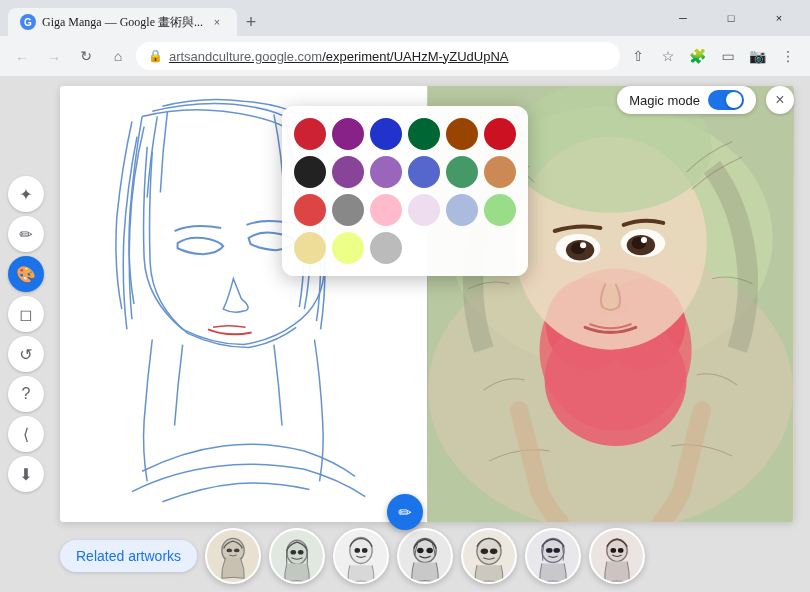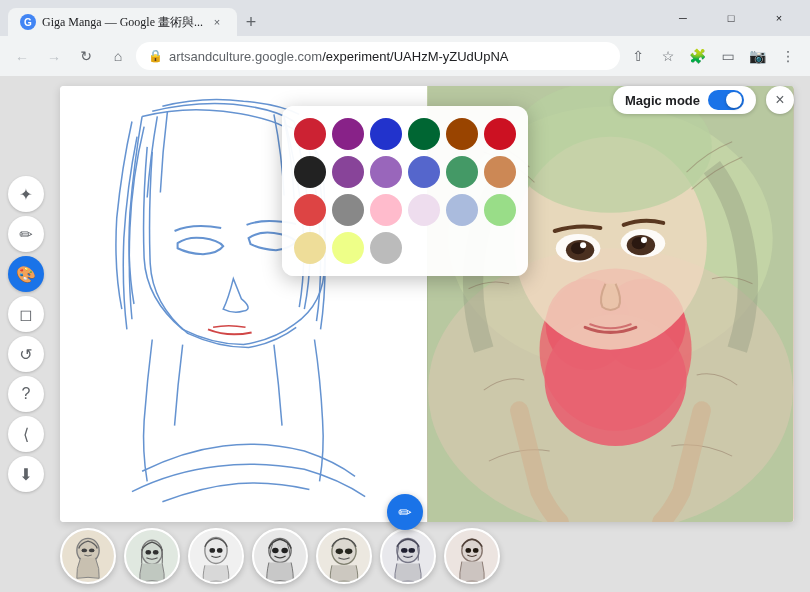--- a/index.html
+++ b/index.html
@@ -93,21 +93,21 @@
       background: #fff;
       border-radius: 14px;
       display: flex;
       align-items: center;
       padding: 0 12px;
       font-size: 13px;
       color: #202124;
       gap: 6px;
     }
     .lock-icon { color: #5f6368; font-size: 12px; }
-    .address-text { flex: 1; font-size: 13px; color: #202124; }
+    .address-text { flex: 1; font-size: 13px; color: #202124; text-decoration: underline; }
     .address-highlight { color: #202124; }
     .address-dim { color: #5f6368; }
     .toolbar-icons {
       display: flex; align-items: center; gap: 2px;
     }
     .toolbar-icon {
       width: 28px; height: 28px;
       border-radius: 50%;
       display: flex; align-items: center; justify-content: center;
       font-size: 14px; color: #5f6368;
@@ -143,21 +143,21 @@
     }
     .magic-mode-container {
       display: flex;
       align-items: center;
       gap: 8px;
       background: white;
       border-radius: 20px;
       padding: 4px 12px;
       box-shadow: 0 1px 4px rgba(0,0,0,0.2);
     }
-    .magic-mode-label { font-size: 13px; color: #202124; font-weight: 700; }
+    .magic-mode-label { font-size: 13px; color: #202124; font-weight: 400; }
     .toggle-switch {
       width: 36px; height: 20px;
       background: #1a73e8;
       border-radius: 10px;
       position: relative;
       cursor: pointer;
     }
     .toggle-knob {
       width: 16px; height: 16px;
       background: white;
@@ -517,20 +517,21 @@
       <div class="tool-btn">?</div>
       <div class="tool-btn">⟨</div>
       <div class="tool-btn">⬇</div>
     </div>
 
     <div class="active-tool-overlay">
       <span>✏</span>
     </div>
 
     <div class="bottom-bar">
+      <div class="related-artworks-btn">Related artworks</div>
 
       <div class="artwork-thumb">
         <svg width="56" height="56" viewBox="0 0 56 56">
           <rect width="56" height="56" fill="#e8e0d0" rx="28"></rect>
           <ellipse cx="28" cy="22" rx="12" ry="13" fill="#d0c8b8" stroke="#808080" stroke-width="1.5"></ellipse>
           <path d="M20,30 Q15,42 16,52 Q28,50 40,52 Q41,42 36,30" fill="#c8c0b0" stroke="#808080" stroke-width="1"></path>
           <path d="M18,20 Q20,14 28,12 Q36,14 38,20" stroke="#606060" stroke-width="1.5" fill="none"></path>
           <ellipse cx="24" cy="22" rx="3" ry="2" fill="#404040"></ellipse>
           <ellipse cx="32" cy="22" rx="3" ry="2" fill="#404040"></ellipse>
           <path d="M24,27 Q28,29 32,27" stroke="#606060" stroke-width="1" fill="none"></path>

